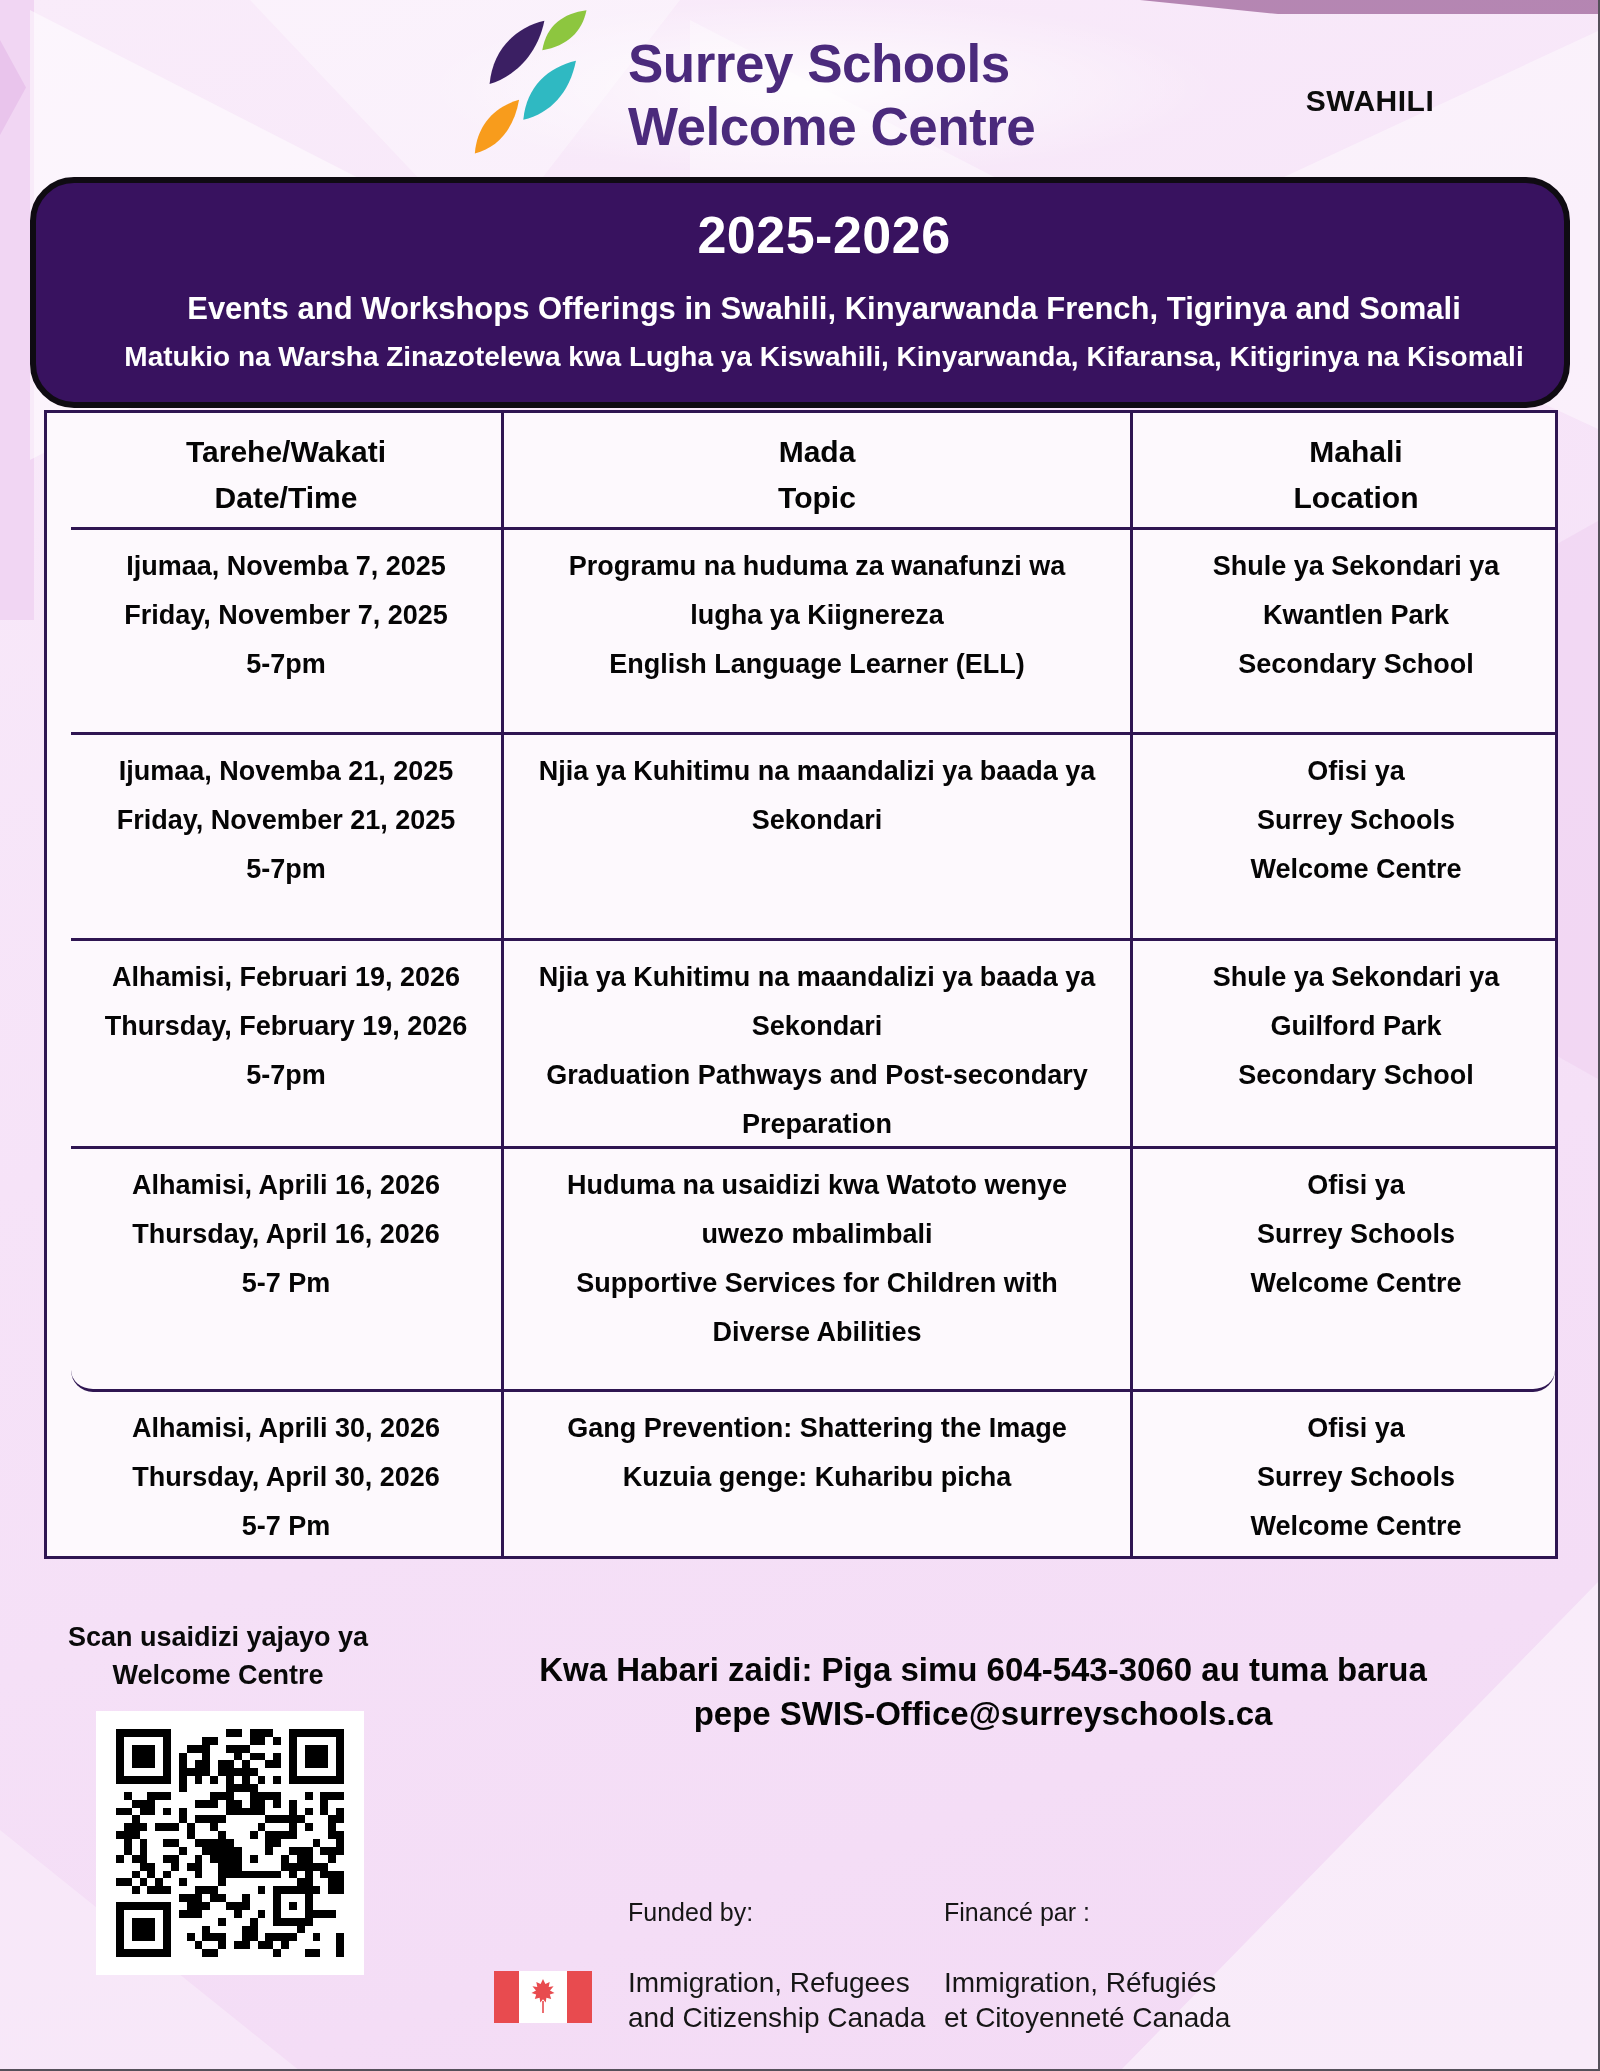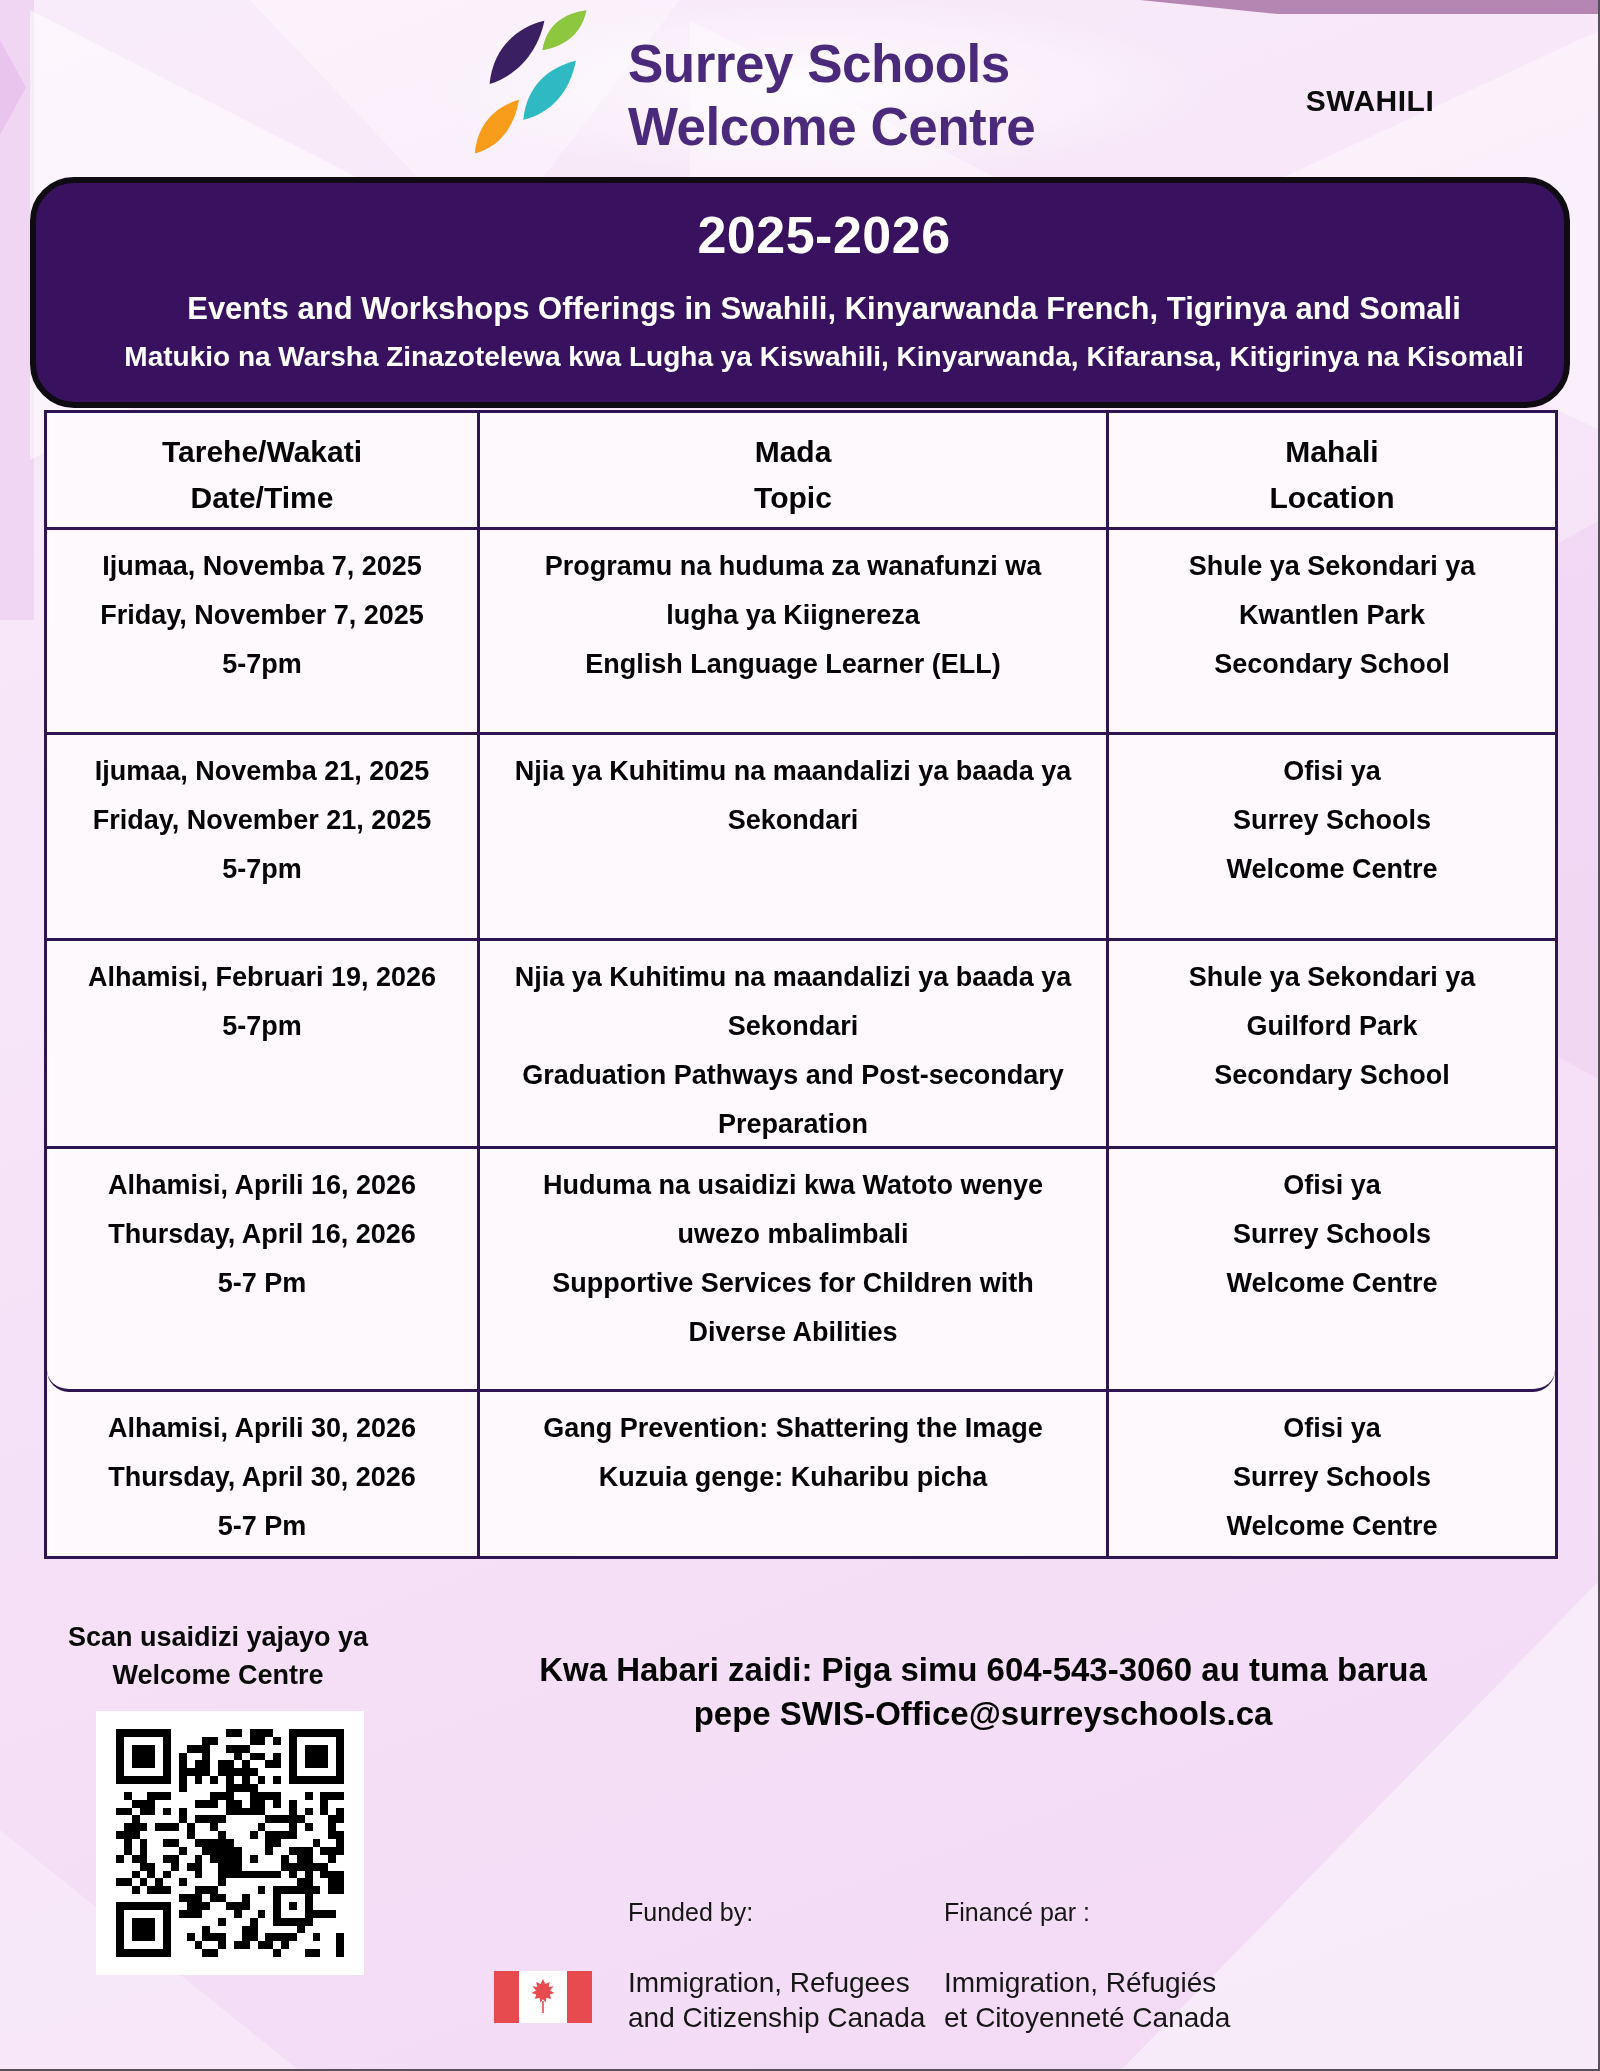--- a/index.html
+++ b/index.html
@@ -30,21 +30,21 @@
   .lang-label{position:absolute;left:1268px;top:84px;width:204px;text-align:center;
     font-size:30px;font-weight:bold;color:#0d0d0d;letter-spacing:.5px;}
   
   .banner{position:absolute;left:30px;top:177px;width:1540px;height:231px;box-sizing:border-box;
     background:var(--banner_bg,#38125f);border:6px solid #0f0b12;border-radius:44px;color:#fff;text-align:center;padding-left:48px;}
   .banner-year{margin-top:22px;font-size:52px;font-weight:bold;letter-spacing:.5px;}
   .banner-en{margin-top:26px;font-size:31px;font-weight:bold;white-space:nowrap;}
   .banner-sw{margin-top:14px;font-size:28px;font-weight:bold;white-space:nowrap;}
   
   .etable{position:absolute;left:44px;top:410px;width:1514px;box-sizing:border-box;
-    border:3px solid var(--border_purple,#2f1652);background:#fdf9fd;}
+    border:3px solid var(--border_purple,#2f1652);background:#fdf9fd;padding-left:24px;}
   .t-row{display:grid;grid-template-columns:433px 629px 446px;box-sizing:border-box;
     border-bottom:3px solid var(--border_purple,#2f1652);}
   .t-row:last-child{border-bottom:none;}
   .cell{box-sizing:border-box;text-align:center;font-weight:bold;color:#050505;overflow:visible;}
   .cell.c1,.cell.c2{border-right:3px solid var(--border_purple,#2f1652);}
   .t-head{height:117px;}
   .t-head .cell{font-size:30px;padding-top:16px;line-height:1.52;}
   .t-body .cell{font-size:27px;line-height:1.82;padding:12px 12px 0 12px;}
   .t-body .cell.c2{padding:12px 30px 0 30px;}
   
@@ -145,20 +145,21 @@
           </div>
           <div class="cell c3">
             <div class="line">Ofisi ya</div>
             <div class="line">Surrey Schools</div>
             <div class="line">Welcome Centre</div>
           </div>
         </div>
         <div class="t-row" style="height: 208px;">
           <div class="cell c1">
             <div class="line">Alhamisi, Februari 19, 2026</div>
+            <div class="line">Thursday, February 19, 2026</div>
             <div class="line">5-7pm</div>
           </div>
           <div class="cell c2">
             <div class="line">Njia ya Kuhitimu na maandalizi ya baada ya Sekondari</div>
             <div class="line">Graduation Pathways and Post-secondary Preparation</div>
           </div>
           <div class="cell c3">
             <div class="line">Shule ya Sekondari ya</div>
             <div class="line">Guilford Park</div>
             <div class="line">Secondary School</div>

